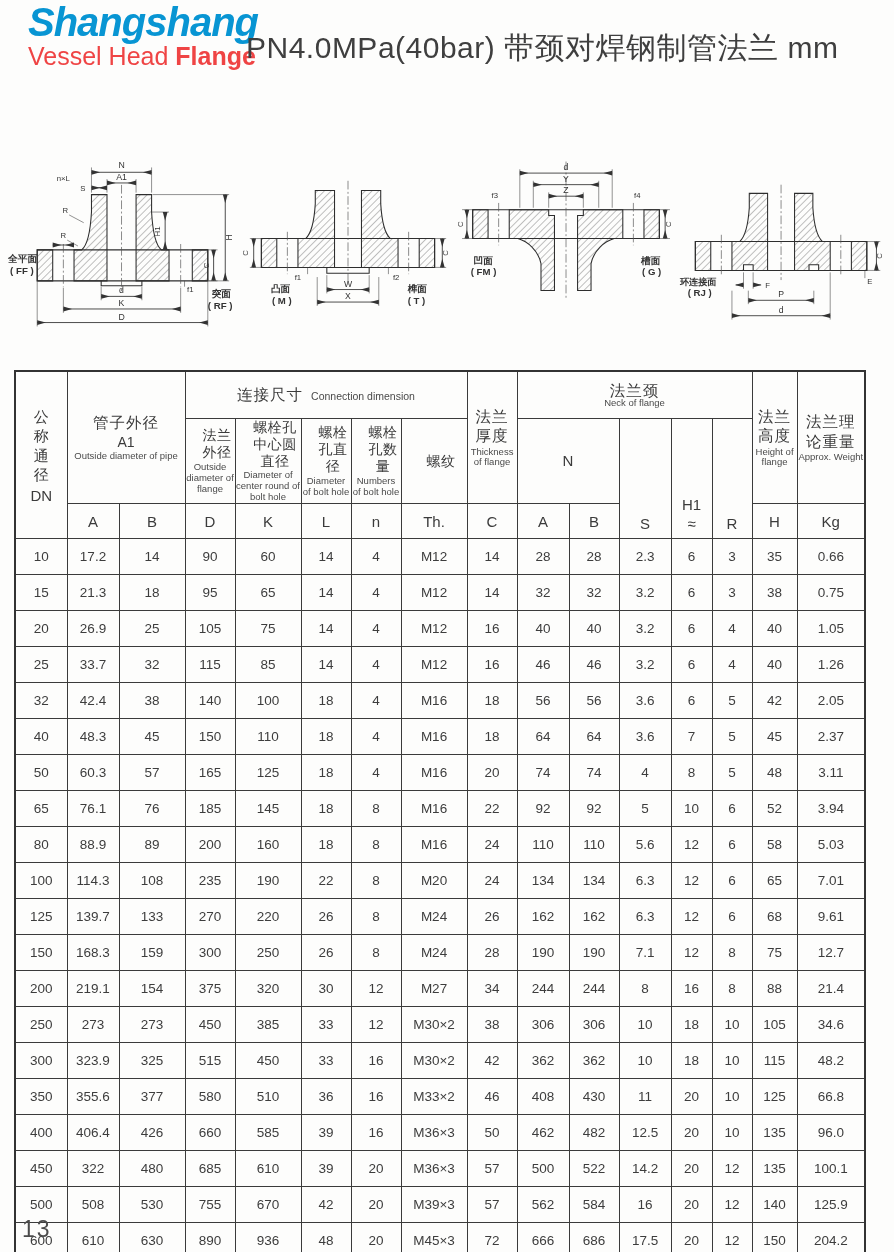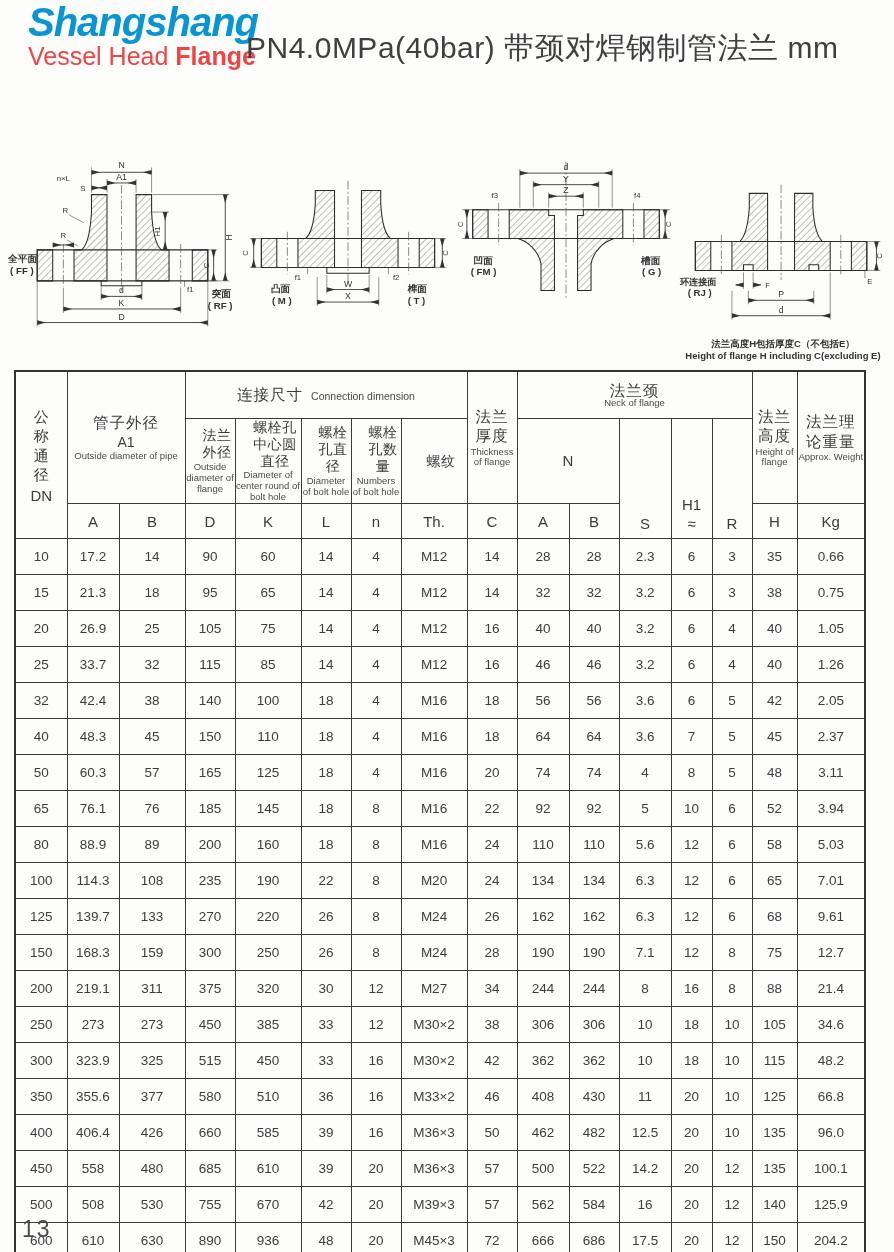--- a/index.html
+++ b/index.html
@@ -270,24 +270,20 @@
         <line class="dim" x1="206" y1="95" x2="206" y2="125" marker-start="url(#ar)" marker-end="url(#ar)"></line>
         <text class="dlbl-s" transform="rotate(-90 212 110)" x="212" y="110">C</text>
         <line class="ext" x1="194" y1="125" x2="194" y2="133"></line>
         <text class="dlbl-s" x="199" y="139">E</text>
       </g>
       <g>
         <text class="flbl" x="2" y="140" style="font-size:9.5px">环连接面</text>
         <text class="flbl" x="10" y="152">( RJ )</text>
       </g>
     </svg>
-    <div class="dia-caption">
-      <div>法兰高度H包括厚度C（不包括E）</div>
-      <div>Height of flange H including C(excluding E)</div>
-    </div>
   </div>
 </div>
 
 <div class="tbl-wrap">
 <table>
   <colgroup>
     <col style="width:52px">
         <col style="width:52px">
         <col style="width:66px">
         <col style="width:50px">
@@ -597,21 +593,21 @@
           <td>190</td>
           <td>7.1</td>
           <td>12</td>
           <td>8</td>
           <td>75</td>
           <td>12.7</td>
         </tr>
         <tr>
           <td>200</td>
           <td>219.1</td>
-          <td>311</td>
+          <td>154</td>
           <td>375</td>
           <td>320</td>
           <td>30</td>
           <td>12</td>
           <td>M27</td>
           <td>34</td>
           <td>244</td>
           <td>244</td>
           <td>8</td>
           <td>16</td>
@@ -686,21 +682,21 @@
           <td>462</td>
           <td>482</td>
           <td>12.5</td>
           <td>20</td>
           <td>10</td>
           <td>135</td>
           <td>96.0</td>
         </tr>
         <tr>
           <td>450</td>
-          <td>558</td>
+          <td>322</td>
           <td>480</td>
           <td>685</td>
           <td>610</td>
           <td>39</td>
           <td>20</td>
           <td>M36×3</td>
           <td>57</td>
           <td>500</td>
           <td>522</td>
           <td>14.2</td>

